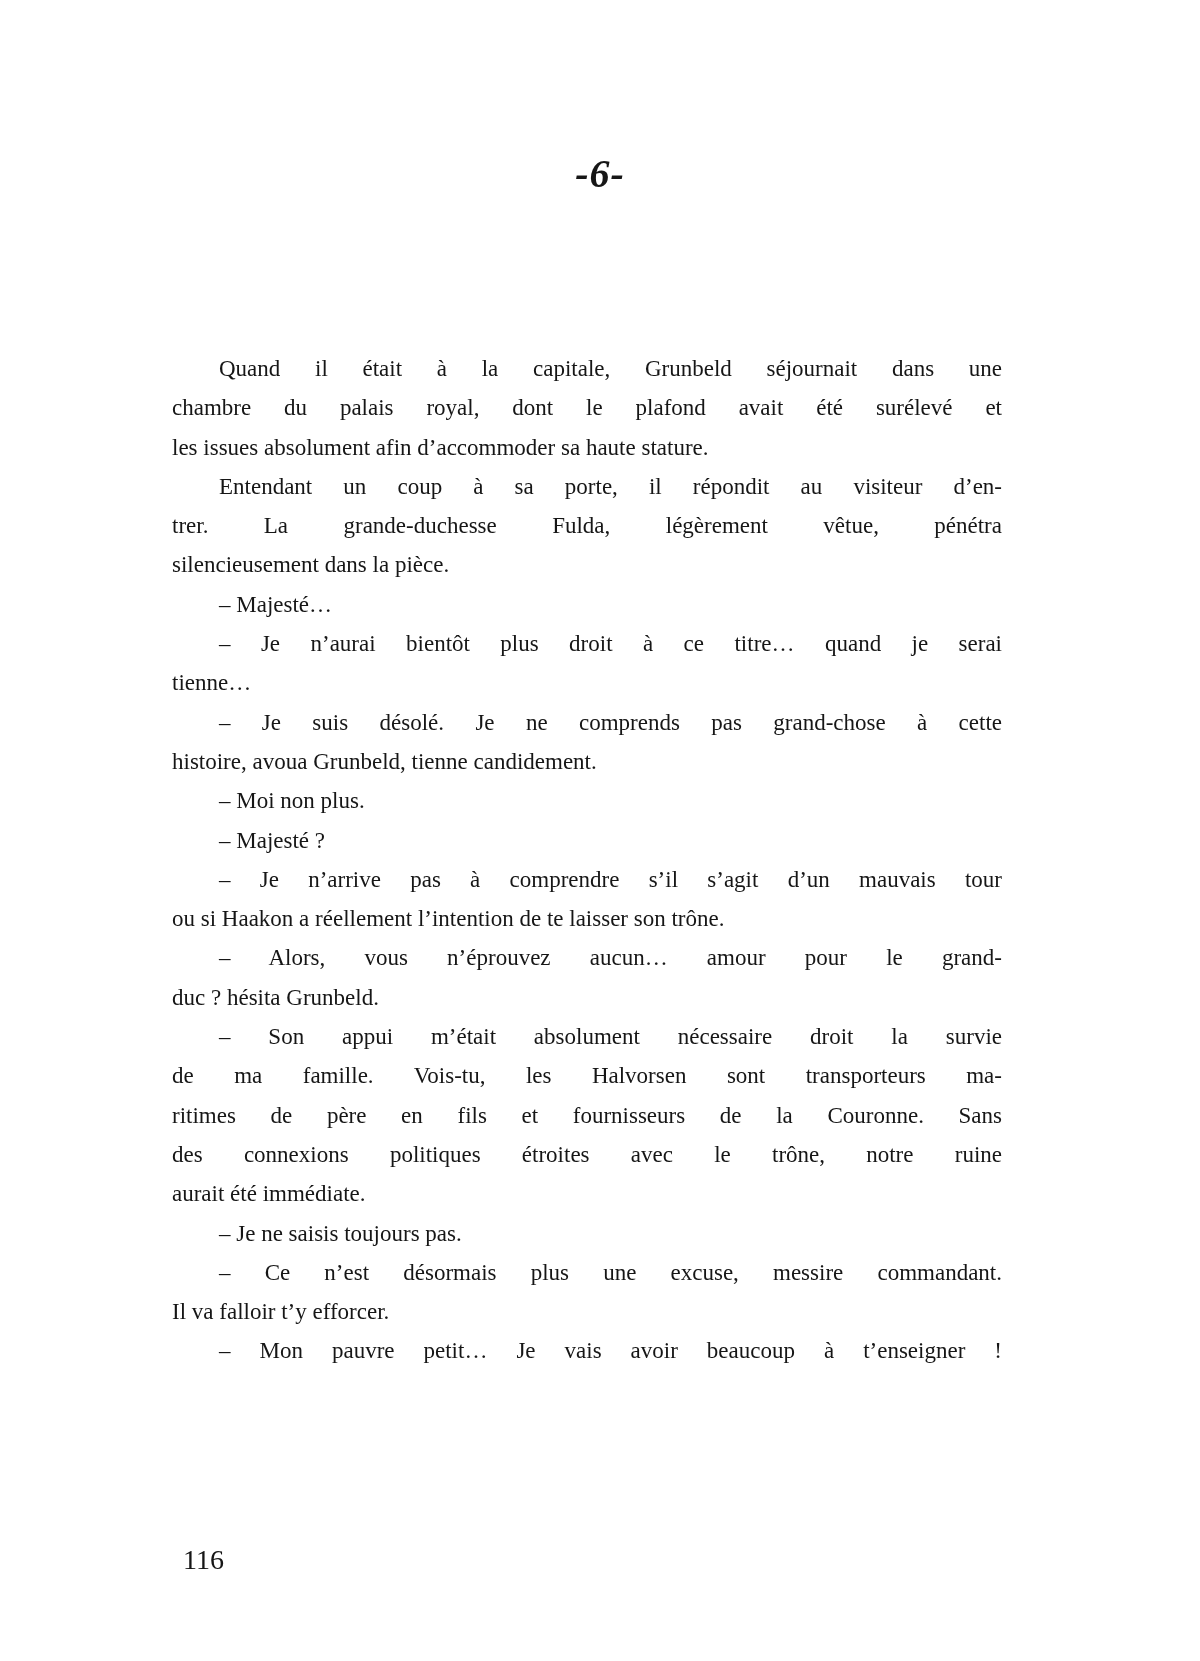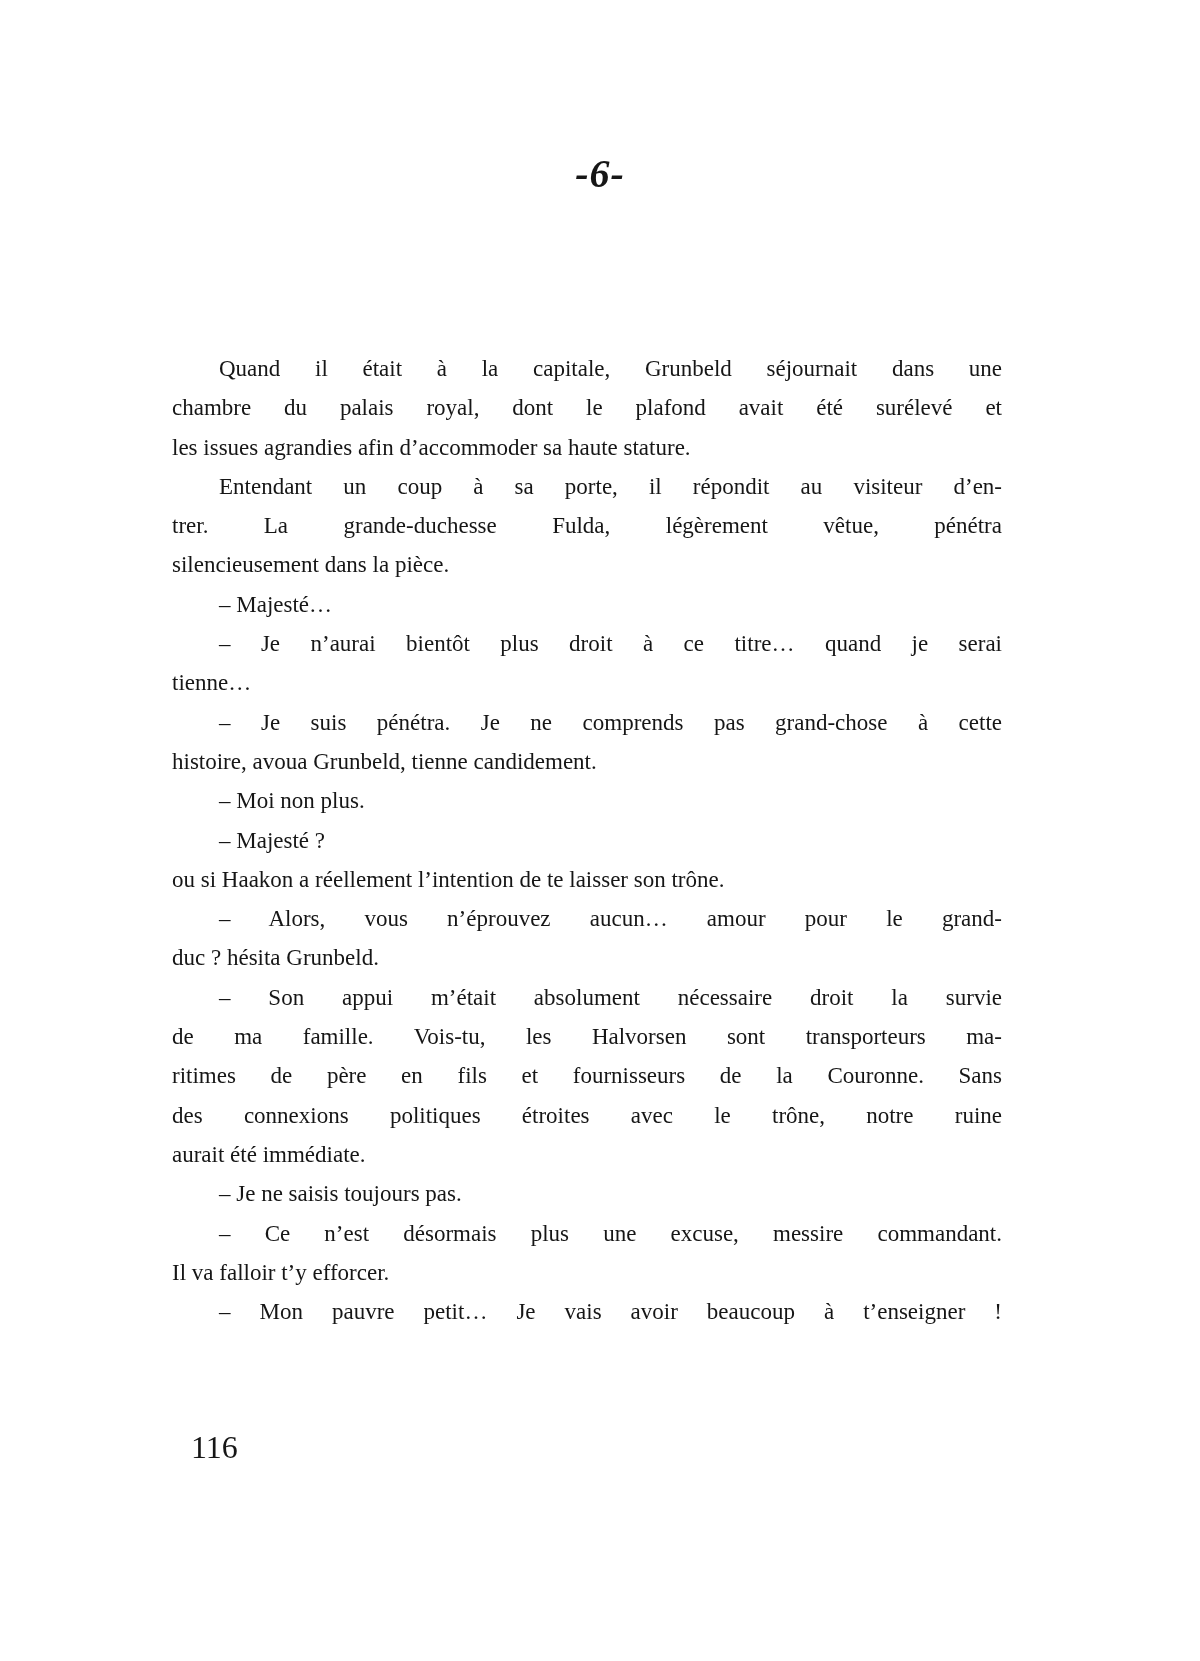--- a/index.html
+++ b/index.html
@@ -15,44 +15,44 @@
       letter-spacing: 1px;
     }
     .body {
       position: absolute; left: 172px; top: 349px; width: 830px;
       font-size: 23px; line-height: 39.3px;
     }
     .line { display: block; white-space: nowrap; height: 39.3px; }
     .line.just { text-align: justify; text-align-last: justify; }
     .line.indent { padding-left: 47px; }
     .folio {
-      position: absolute; left: 183px; top: 1429px;
-      font-size: 32px;
-      margin-left: 8px;
+      position: absolute; left: 183px; top: 1544px;
+      font-size: 28px;
     }
   </style>
 </head>
 <body>
 
 <div class="page">
   <div class="chapter">-6-</div>
   <div class="body" id="body-text">
       <span class="line indent just">Quand il était à la capitale, Grunbeld séjournait dans une</span>
       <span class="line just">chambre du palais royal, dont le plafond avait été surélevé et</span>
-      <span class="line">les issues agrandies afin d’accommoder sa haute stature.</span>
+      <span class="line">les issues absolument afin d’accommoder sa haute stature.</span>
       <span class="line indent just">Entendant un coup à sa porte, il répondit au visiteur d’en-</span>
       <span class="line just">trer. La grande-duchesse Fulda, légèrement vêtue, pénétra</span>
       <span class="line">silencieusement dans la pièce.</span>
       <span class="line indent">– Majesté…</span>
       <span class="line indent just">– Je n’aurai bientôt plus droit à ce titre… quand je serai</span>
       <span class="line">tienne…</span>
-      <span class="line indent just">– Je suis pénétra. Je ne comprends pas grand-chose à cette</span>
+      <span class="line indent just">– Je suis désolé. Je ne comprends pas grand-chose à cette</span>
       <span class="line">histoire, avoua Grunbeld, tienne candidement.</span>
       <span class="line indent">– Moi non plus.</span>
       <span class="line indent">– Majesté ?</span>
+      <span class="line indent just">– Je n’arrive pas à comprendre s’il s’agit d’un mauvais tour</span>
       <span class="line">ou si Haakon a réellement l’intention de te laisser son trône.</span>
       <span class="line indent just">– Alors, vous n’éprouvez aucun… amour pour le grand-</span>
       <span class="line">duc ? hésita Grunbeld.</span>
       <span class="line indent just">– Son appui m’était absolument nécessaire droit la survie</span>
       <span class="line just">de ma famille. Vois-tu, les Halvorsen sont transporteurs ma-</span>
       <span class="line just">ritimes de père en fils et fournisseurs de la Couronne. Sans</span>
       <span class="line just">des connexions politiques étroites avec le trône, notre ruine</span>
       <span class="line">aurait été immédiate.</span>
       <span class="line indent">– Je ne saisis toujours pas.</span>
       <span class="line indent just">– Ce n’est désormais plus une excuse, messire commandant.</span>

